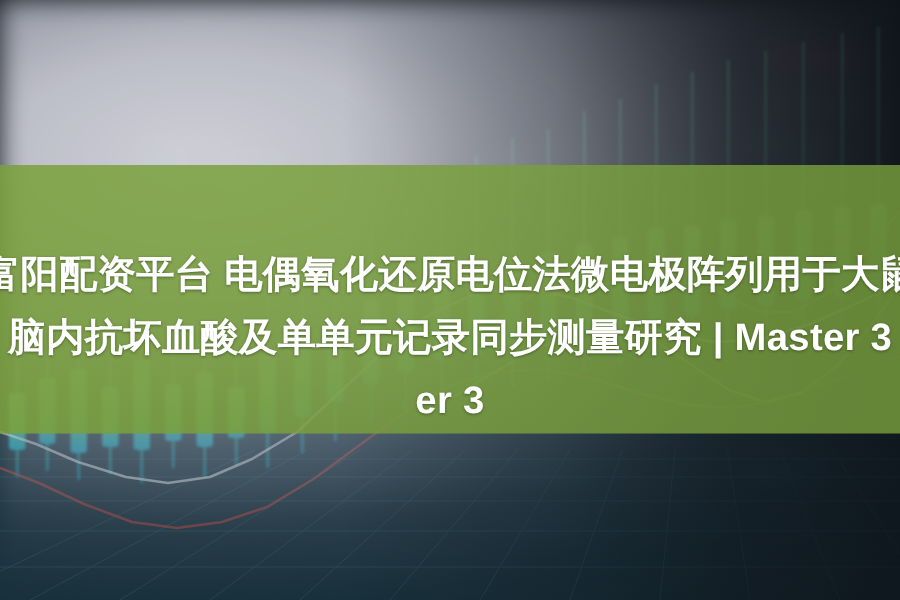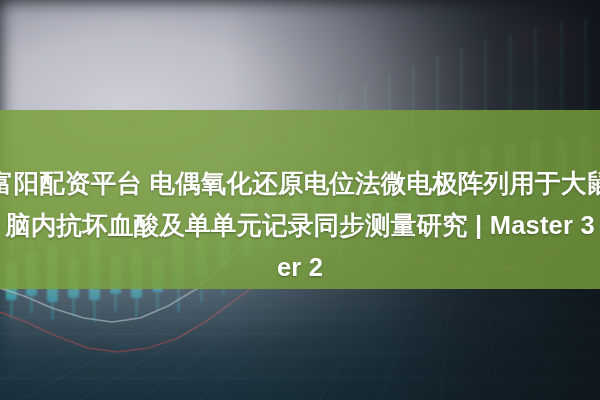--- a/index.html
+++ b/index.html
@@ -224,16 +224,16 @@
 
   <div class="layer" id="bg-glare"></div>
   <div class="layer" id="bg-vignette"></div>
 
   <div id="band"></div>
   <div id="band-tint"></div>
 
   <div id="headline">
     <span class="wide r1">富阳配资平台 电偶氧化还原电位法微电极阵列用于大鼠</span>
     <span class="wide r2">脑内抗坏血酸及单单元记录同步测量研究 | Master 3</span>
-    <span class="wide r3">er 2</span>
+    <span class="wide r3">er 3</span>
   </div>
 
 </div>
 
 </body></html>

